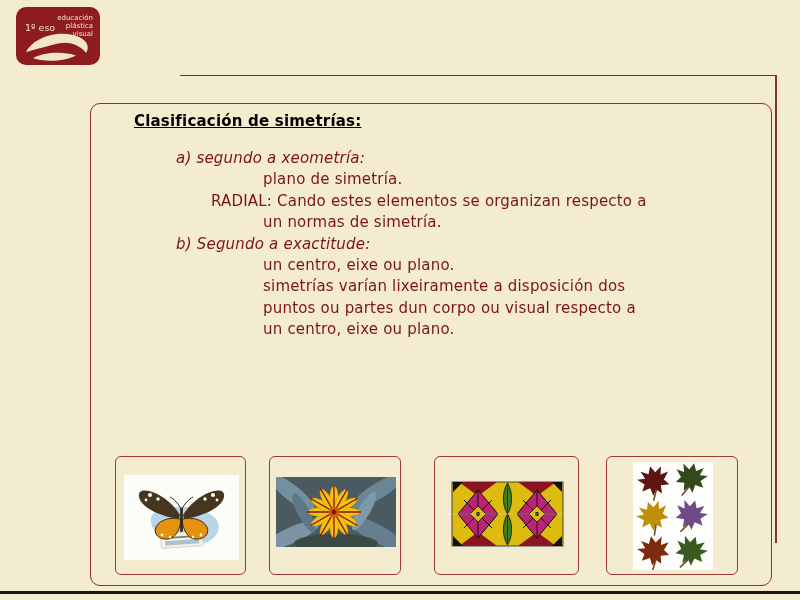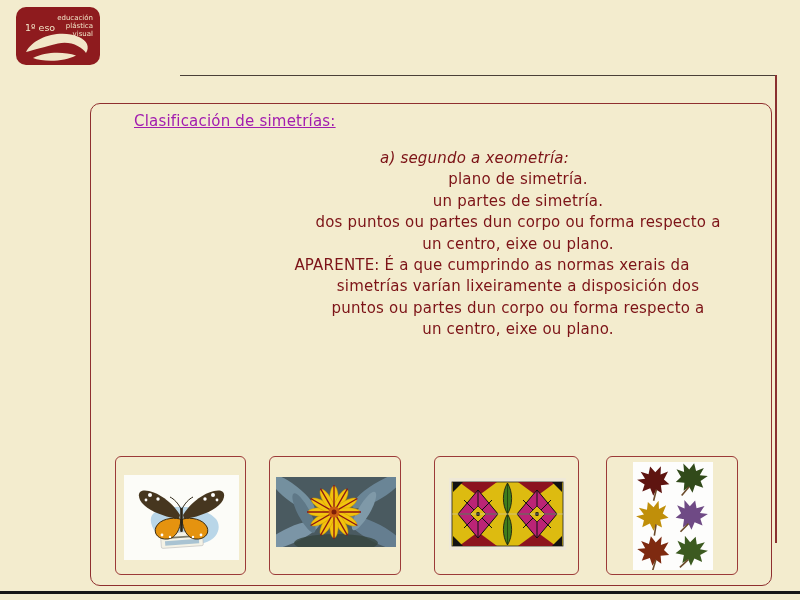--- a/index.html
+++ b/index.html
@@ -11,25 +11,25 @@
   .logo { position:absolute; left:16px; top:7px; width:84px; height:58px; }
 
   
   .top-rule { position:absolute; left:180px; top:75px; width:596px; height:1px; background:#4a4038; }
   .right-rule { position:absolute; left:775px; top:75px; width:2px; height:468px; background:#8a3030; }
   .bottom-bar { position:absolute; left:0; top:591px; width:800px; height:3px; background:#161616; }
 
   
   .content-box { position:absolute; left:90px; top:103px; width:682px; height:483px;
                  border:1px solid #8f2f2f; border-radius:10px; }
-  .title { position:absolute; left:43px; top:8px; font-size:15px; font-weight:normal;
-           color:#a21caf; text-decoration:underline; letter-spacing:0.2px; white-space:nowrap; }
+  .title { position:absolute; left:43px; top:8px; font-size:15px; font-weight:bold;
+           color:#000000; text-decoration:underline; letter-spacing:0.2px; white-space:nowrap; }
   .textblock { position:absolute; left:0; top:44px; width:682px; color:#7c1317;
                font-size:15px; letter-spacing:0.2px; }
-  .line { height:21.4px; line-height:21.4px; white-space:nowrap;text-align:center; }
+  .line { height:21.4px; line-height:21.4px; white-space:nowrap; }
   .heading { padding-left:85px; font-style:italic; }
   .termline { padding-left:120px; }
   .contline { padding-left:172px; }
 
   
   .imgbox { position:absolute; border:1px solid #9c3a38; border-radius:6px; height:119px; top:352px; }
   .box1 { left:24px;  width:131px; }
   .box2 { left:178px; width:132px; }
   .box3 { left:343px; width:145px; }
   .box4 { left:515px; width:132px; }
@@ -64,29 +64,29 @@
 
   <div class="content-box">
 
     <div class="title">Clasificación de simetrías:</div>
 
     <div class="textblock">
       <div class="line heading">a) segundo a xeometría:</div>
 
       <div class="line contline">plano de simetría.</div>
 
-      <div class="line contline">un partes de simetría.</div>
-
-
-      <div class="line contline">dos puntos ou partes dun corpo ou forma respecto a</div>
+      <div class="line termline"><span>RADIAL:</span> <span>Cando estes elementos se organizan respecto a</span></div>
+      <div class="line contline">un normas de simetría.</div>
+
+      <div class="line heading">b) Segundo a exactitude:</div>
+
       <div class="line contline">un centro, eixe ou plano.</div>
 
-      <div class="line termline"><span>APARENTE:</span> <span>É a que cumprindo as normas xerais da</span></div>
       <div class="line contline">simetrías varían lixeiramente a disposición dos</div>
-      <div class="line contline">puntos ou partes dun corpo ou forma respecto a</div>
+      <div class="line contline">puntos ou partes dun corpo ou visual respecto a</div>
       <div class="line contline">un centro, eixe ou plano.</div>
     </div>
 
     <div class="imgbox box1">
       <svg class="photo p1" viewBox="0 0 115 85">
         <rect width="115" height="85" fill="#fcfcf8"></rect>
         <path d="M30,38 C45,29 78,29 92,44 C98,52 94,64 80,68 C60,73 40,70 32,58 C26,50 25,42 30,38 Z" fill="#b9d6e8"></path>
         <g transform="rotate(-4 58 66)">
           <rect x="37" y="57" width="42" height="15" rx="1.5" fill="#f4f2e6" stroke="#bbb" stroke-width="0.6"></rect>
           <line x1="42" y1="62" x2="74" y2="62" stroke="#7d7d6d" stroke-width="1.6"></line>

